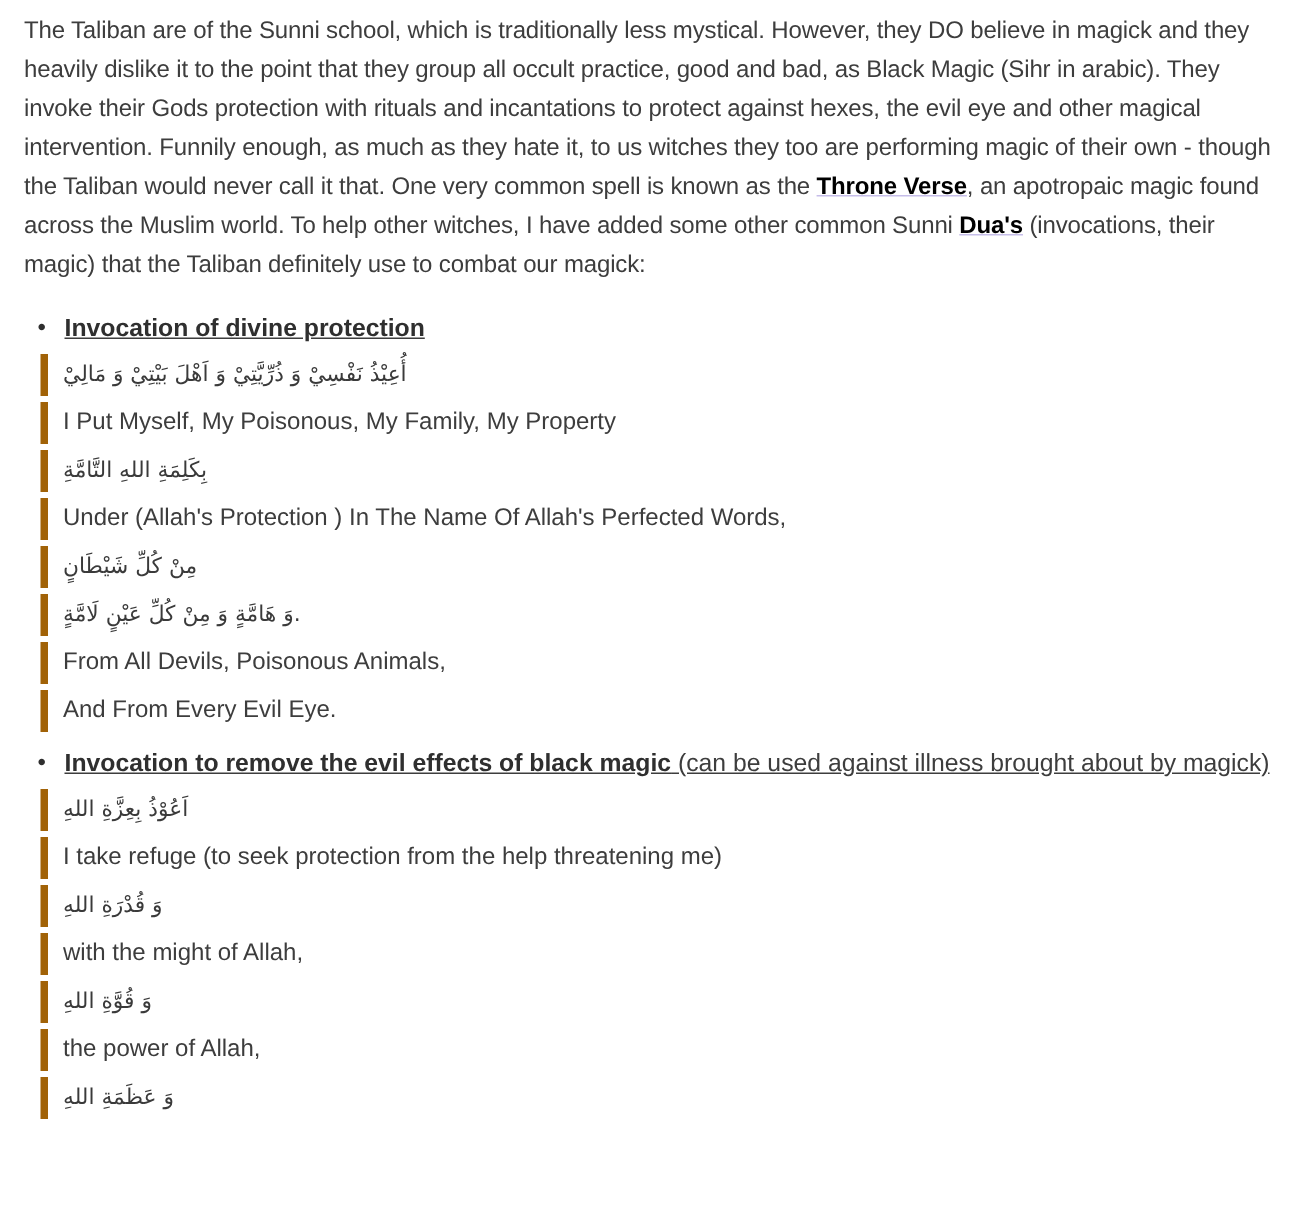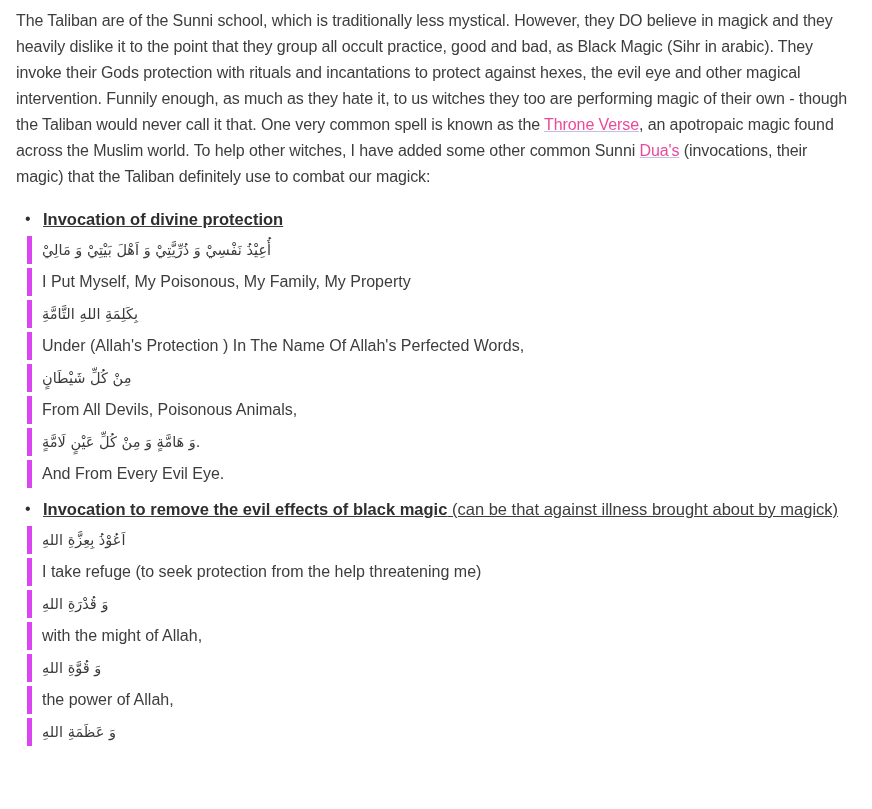--- a/index.html
+++ b/index.html
@@ -16,22 +16,22 @@
     width: 872px;
     padding: 8px 16px 0 16px;
   }
   .intro {
     margin: 0 0 16px 0;
     font-size: 16px;
     line-height: 26px;
     letter-spacing: -0.1px;
   }
   a.inline-link {
-    color: #ec4899;
-    font-weight: 400;
+    color: #000000;
+    font-weight: 700;
     text-decoration: underline;
     text-decoration-color: #c6bde9;
     cursor: pointer;
   }
   .sections { margin: 0; padding: 0; list-style: none; }
   .section { margin: 0 0 8px 0; }
   .section-heading {
     position: relative;
     padding-left: 27px;
     font-size: 16.5px;
@@ -44,21 +44,21 @@
     content: "\2022";
     position: absolute;
     left: 9px;
     top: 0;
     font-size: 16px;
     color: #2f2f2f;
   }
   .section-heading b { color: #2f2f2f; font-weight: 700; }
   blockquote.quote {
     margin: 4px 0 4px 11px;
-    border-left: 5px solid #d946ef;
+    border-left: 5px solid #a16207;
     padding: 1px 8px 1px 10px;
     font-size: 16px;
     line-height: 26px;
   }
   blockquote.quote.ar {
     font-family: "DejaVu Sans", sans-serif;
     font-size: 14.5px;
     line-height: 26px;
     color: #3a3a3a;
   }
@@ -69,26 +69,26 @@
 <div class="page">
   <p class="intro" id="intro"><span>The Taliban are of the Sunni school, which is traditionally less mystical. However, they DO believe in magick and they heavily dislike it to the point that they group all occult practice, good and bad, as Black Magic (Sihr in arabic). They invoke their Gods protection with rituals and incantations to protect against hexes, the evil eye and other magical intervention. Funnily enough, as much as they hate it, to us witches they too are performing magic of their own - though the Taliban would never call it that. One very common spell is known as the </span><a class="inline-link" href="#">Throne Verse</a><span>, an apotropaic magic found across the Muslim world. To help other witches, I have added some other common Sunni </span><a class="inline-link" href="#">Dua's</a><span> (invocations, their magic) that the Taliban definitely use to combat our magick:</span></p>
   <ul class="sections" id="sections">
       <li class="section">
         <div class="section-heading"><b>Invocation of divine protection</b></div>
         <blockquote class="quote ar">أُعِيْذُ نَفْسِيْ وَ ذُرِّيَّتِيْ وَ اَهْلَ بَيْتِيْ وَ مَالِيْ</blockquote>
         <blockquote class="quote en">I Put Myself, My Poisonous, My Family, My Property</blockquote>
         <blockquote class="quote ar">بِكَلِمَةِ اللهِ التَّامَّةِ</blockquote>
         <blockquote class="quote en">Under (Allah's Protection ) In The Name Of Allah's Perfected Words,</blockquote>
         <blockquote class="quote ar">مِنْ كُلِّ شَيْطَانٍ</blockquote>
+        <blockquote class="quote ar">وَ هَامَّةٍ وَ مِنْ كُلِّ عَيْنٍ لَامَّةٍ.</blockquote>
         <blockquote class="quote en">From All Devils, Poisonous Animals,</blockquote>
-        <blockquote class="quote ar">وَ هَامَّةٍ وَ مِنْ كُلِّ عَيْنٍ لَامَّةٍ.</blockquote>
         <blockquote class="quote en">And From Every Evil Eye.</blockquote>
       </li>
       <li class="section">
-        <div class="section-heading"><b>Invocation to remove the evil effects of black magic</b><span> (can be that against illness brought about by magick)</span></div>
+        <div class="section-heading"><b>Invocation to remove the evil effects of black magic</b><span> (can be used against illness brought about by magick)</span></div>
         <blockquote class="quote ar">اَعُوْذُ بِعِزَّةِ اللهِ</blockquote>
         <blockquote class="quote en">I take refuge (to seek protection from the help threatening me)</blockquote>
         <blockquote class="quote ar">وَ قُدْرَةِ اللهِ</blockquote>
         <blockquote class="quote en">with the might of Allah,</blockquote>
         <blockquote class="quote ar">وَ قُوَّةِ اللهِ</blockquote>
         <blockquote class="quote en">the power of Allah,</blockquote>
         <blockquote class="quote ar">وَ عَظَمَةِ اللهِ</blockquote>
       </li>
     </ul>
 </div>

